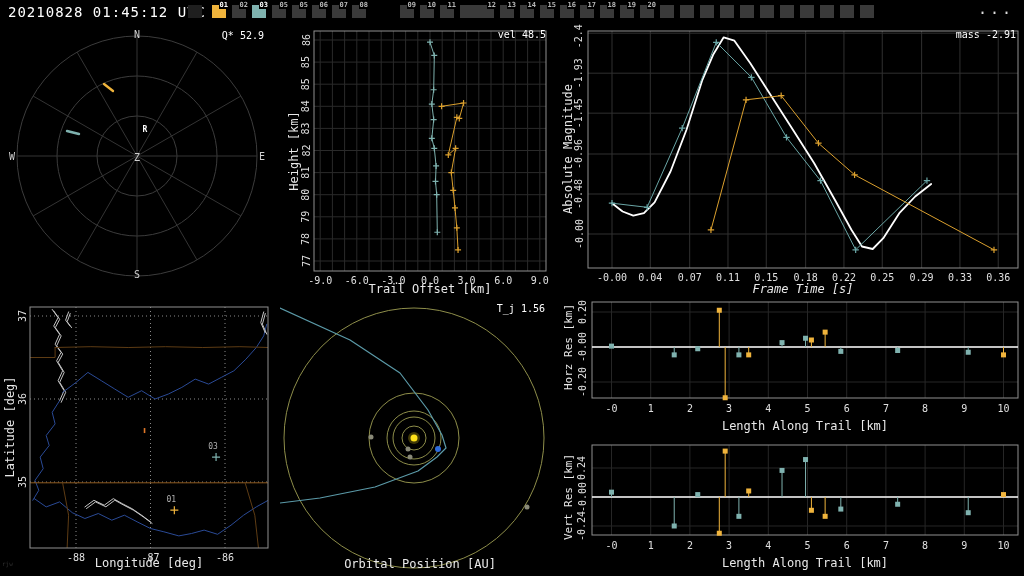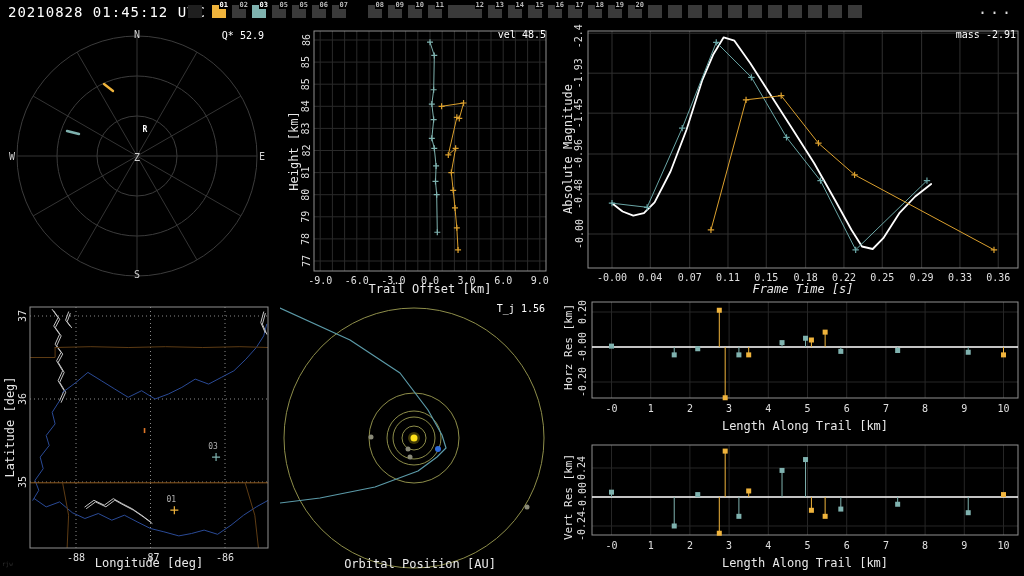--- a/index.html
+++ b/index.html
@@ -42,24 +42,24 @@
         </div>
         <div class="tab" style="background: rgb(58, 58, 58);">
           <span class="n" style="color: rgb(184, 184, 184);">05</span>
         </div>
         <div class="tab" style="background: rgb(58, 58, 58);">
           <span class="n" style="color: rgb(184, 184, 184);">06</span>
         </div>
         <div class="tab" style="background: rgb(58, 58, 58);">
           <span class="n" style="color: rgb(184, 184, 184);">07</span>
         </div>
-        <div class="tab" style="background: rgb(58, 58, 58); margin-left: 16px;">
+        <div class="tab" style="background: rgb(58, 58, 58);">
           <span class="n" style="color: rgb(184, 184, 184);">08</span>
         </div>
-        <div class="tab" style="background: rgb(58, 58, 58);">
+        <div class="tab" style="background: rgb(58, 58, 58); margin-left: 28px;">
           <span class="n" style="color: rgb(184, 184, 184);">09</span>
         </div>
         <div class="tab" style="background: rgb(58, 58, 58);">
           <span class="n" style="color: rgb(184, 184, 184);">10</span>
         </div>
         <div class="tab" style="background: rgb(58, 58, 58);">
           <span class="n" style="color: rgb(184, 184, 184);">11</span>
         </div>
         <div class="tab" style="background: rgb(58, 58, 58); padding-left: 20px;">
           <span class="n" style="color: rgb(184, 184, 184);">12</span>

